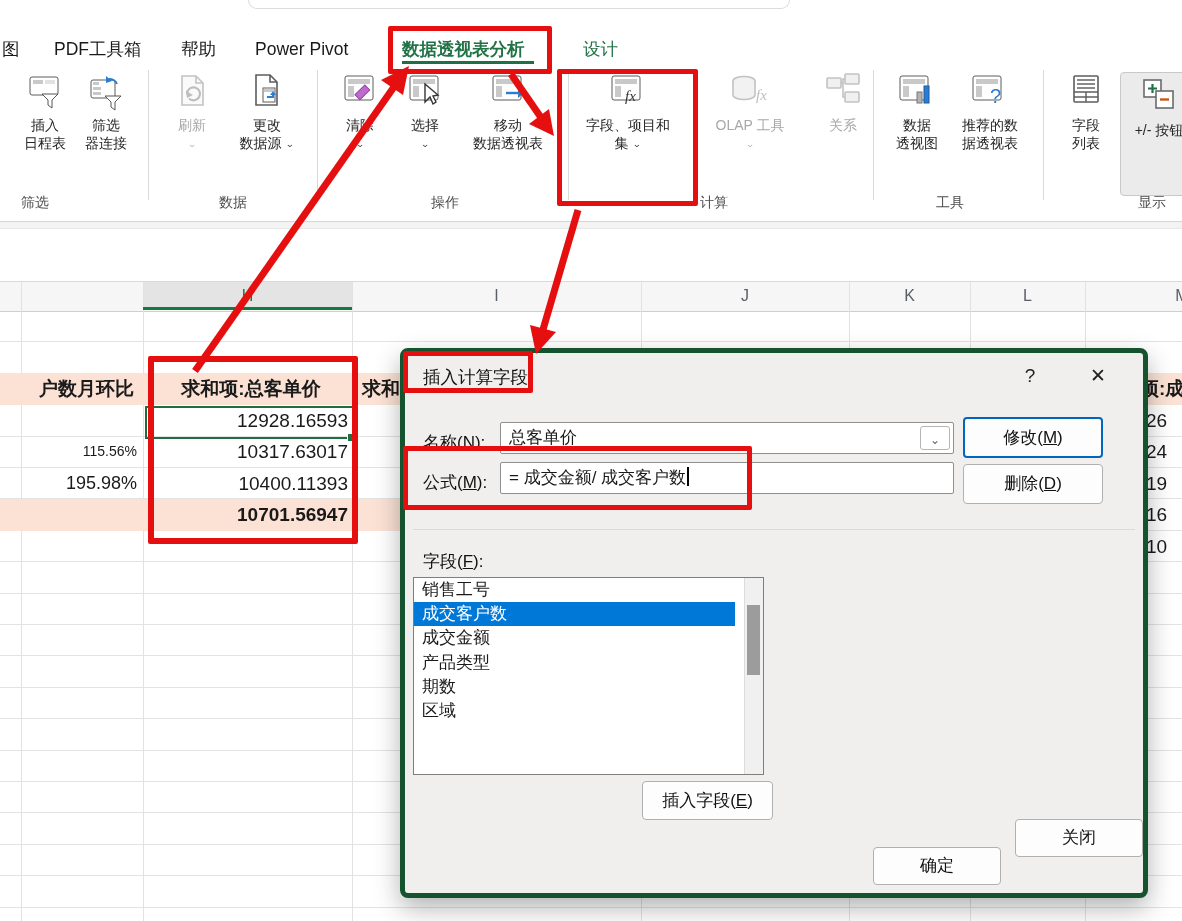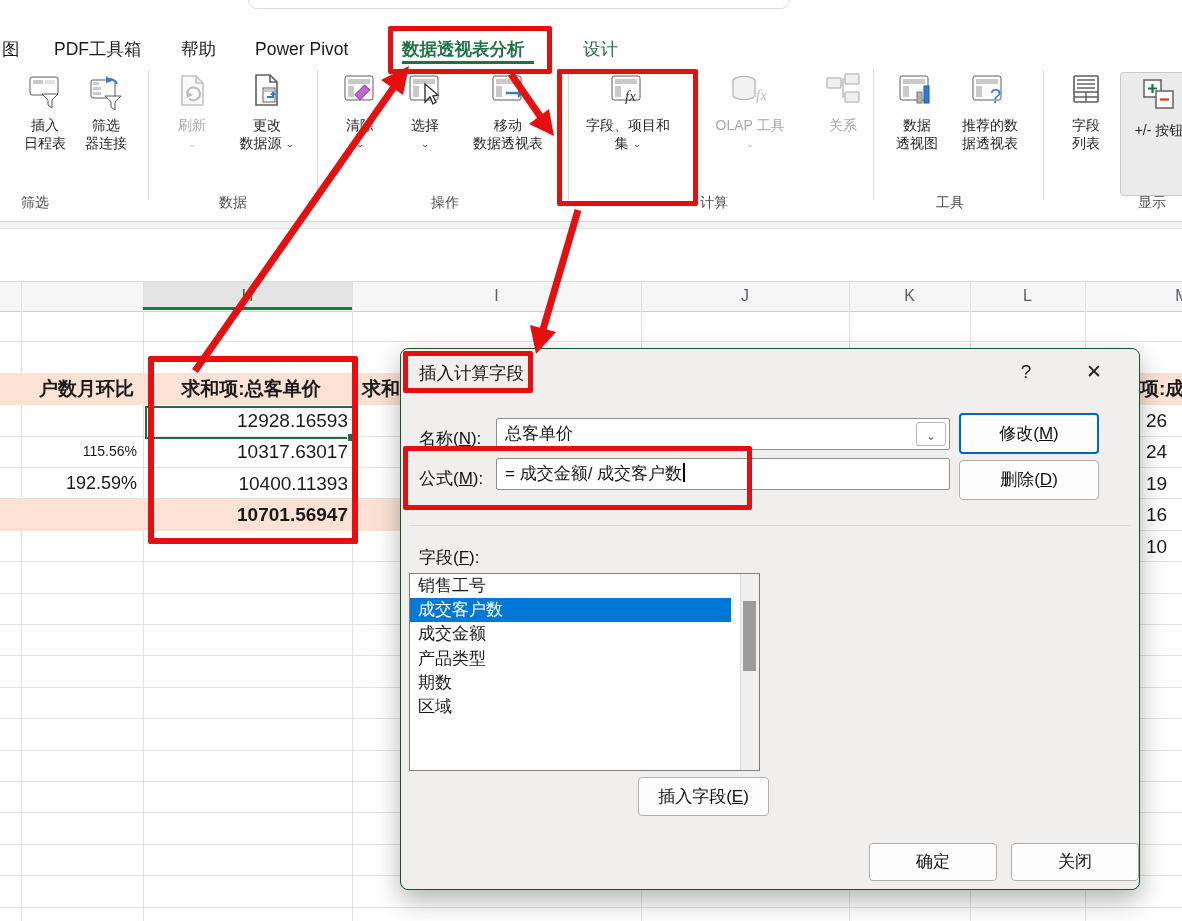--- a/index.html
+++ b/index.html
@@ -40,21 +40,21 @@
   .num{text-align:right;}
   .bold{font-weight:700;}
   .activecell{position:absolute;left:145px;top:406px;width:205px;height:29px;border:2px solid #1e6e42;z-index:4;}
   .fillhandle{position:absolute;left:347px;top:433px;width:7px;height:7px;background:#1e6e42;border:1px solid #fff;z-index:5;}
   
   .redbox{position:absolute;border:5px solid #e60f0f;z-index:15;border-radius:2px;}
   .redbox-thick{border-width:6px;}
   .arrows{position:absolute;left:0;top:0;width:1182px;height:921px;z-index:30;pointer-events:none;}
   
   .dialog{position:absolute;left:400px;top:348px;width:738px;height:540px;background:#f1efed;
-          border:1px solid #14532d;border-radius:8px;box-shadow:0 10px 26px rgba(0,0,0,.30);z-index:10;}
+          border:5px solid #14532d;border-radius:8px;box-shadow:0 10px 26px rgba(0,0,0,.30);z-index:10;}
   .dtitle{position:absolute;left:18px;top:12px;font-size:17.5px;color:#111;}
   .dctrl{position:absolute;top:8px;width:34px;height:30px;text-align:center;line-height:30px;font-size:19px;color:#222;}
   .dlabel{position:absolute;font-size:17px;color:#111;}
   .ul{text-decoration:underline;}
   .dinput{position:absolute;background:#fff;border:1px solid #8f8f8f;border-radius:2px;
           font-size:17px;line-height:30px;padding:0 8px;white-space:nowrap;overflow:hidden;}
   .combo-btn{position:absolute;right:3px;top:3px;bottom:3px;width:28px;background:#fff;border:1px solid #b5b5b5;
              border-radius:3px;text-align:center;color:#666;font-size:12px;line-height:26px;}
   .dbtn{position:absolute;background:#fdfdfd;border:1px solid #b0b0b0;border-radius:4px;
         font-size:17px;text-align:center;color:#111;}
@@ -317,21 +317,21 @@
   <div class="cell bold" style="left:150px;top:373px;width:202px;line-height:32px;text-align:center;">求和项:总客单价</div>
   <div class="cell bold" style="left:362px;top:373px;width:40px;line-height:32px;">求和</div>
   <div class="cell bold" style="left:1140px;top:373px;width:60px;line-height:32px;">项:成</div>
 
   <div class="cell num" style="left:150px;top:405px;width:198px;line-height:31px;">12928.16593</div>
   <div class="cell num" style="left:150px;top:436px;width:198px;line-height:31px;">10317.63017</div>
   <div class="cell num" style="left:150px;top:468px;width:198px;line-height:31px;">10400.11393</div>
   <div class="cell num bold" style="left:150px;top:499px;width:198px;line-height:32px;">10701.56947</div>
 
   <div class="cell num" style="left:21px;top:436px;width:116px;line-height:31px;font-size:14px;">115.56%</div>
-  <div class="cell num" style="left:21px;top:468px;width:116px;line-height:31px;font-size:18px;">192.59%</div>
+  <div class="cell num" style="left:21px;top:468px;width:116px;line-height:31px;font-size:18px;">195.98%</div>
 
   <div class="cell" style="left:1146px;top:405px;width:60px;line-height:31px;">26</div>
   <div class="cell" style="left:1146px;top:436px;width:60px;line-height:31px;">24</div>
   <div class="cell" style="left:1146px;top:468px;width:60px;line-height:31px;">19</div>
   <div class="cell" style="left:1146px;top:499px;width:60px;line-height:31px;">16</div>
   <div class="cell" style="left:1146px;top:531px;width:60px;line-height:31px;">10</div>
 
   <div class="activecell"></div>
   <div class="fillhandle"></div>
 
@@ -365,21 +365,21 @@
       <div class="litem">期数</div>
       <div class="litem">区域</div>
       <div class="lscroll">
           <div class="lthumb"></div>
         </div>
     </div>
 
     <div class="dbtn" style="left:237px;top:428px;width:129px;height:37px;line-height:37px;"><span>插入字段(</span><span class="ul">E</span><span>)</span></div>
 
     <div class="dbtn" style="left:468px;top:494px;width:126px;height:36px;line-height:36px;">确定</div>
-    <div class="dbtn" style="left:610px;top:494px;width:126px;height:36px;line-height:36px;">关闭</div>
+    <div class="dbtn" style="left:610px;top:466px;width:126px;height:36px;line-height:36px;">关闭</div>
   </div>
 
   <div class="redbox" style="left:388px;top:26px;width:154px;height:38px;"></div>
   <div class="redbox" style="left:557px;top:69px;width:131px;height:127px;"></div>
   <div class="redbox redbox-thick" style="left:148px;top:356px;width:198px;height:176px;"></div>
   <div class="redbox" style="left:403px;top:351px;width:120px;height:32px;z-index:16;"></div>
   <div class="redbox" style="left:403px;top:446px;width:339px;height:54px;z-index:16;"></div>
 
   <svg class="arrows">
     <line x1="195" y1="371" x2="396" y2="84" stroke="#e60f0f" stroke-width="7"></line>

